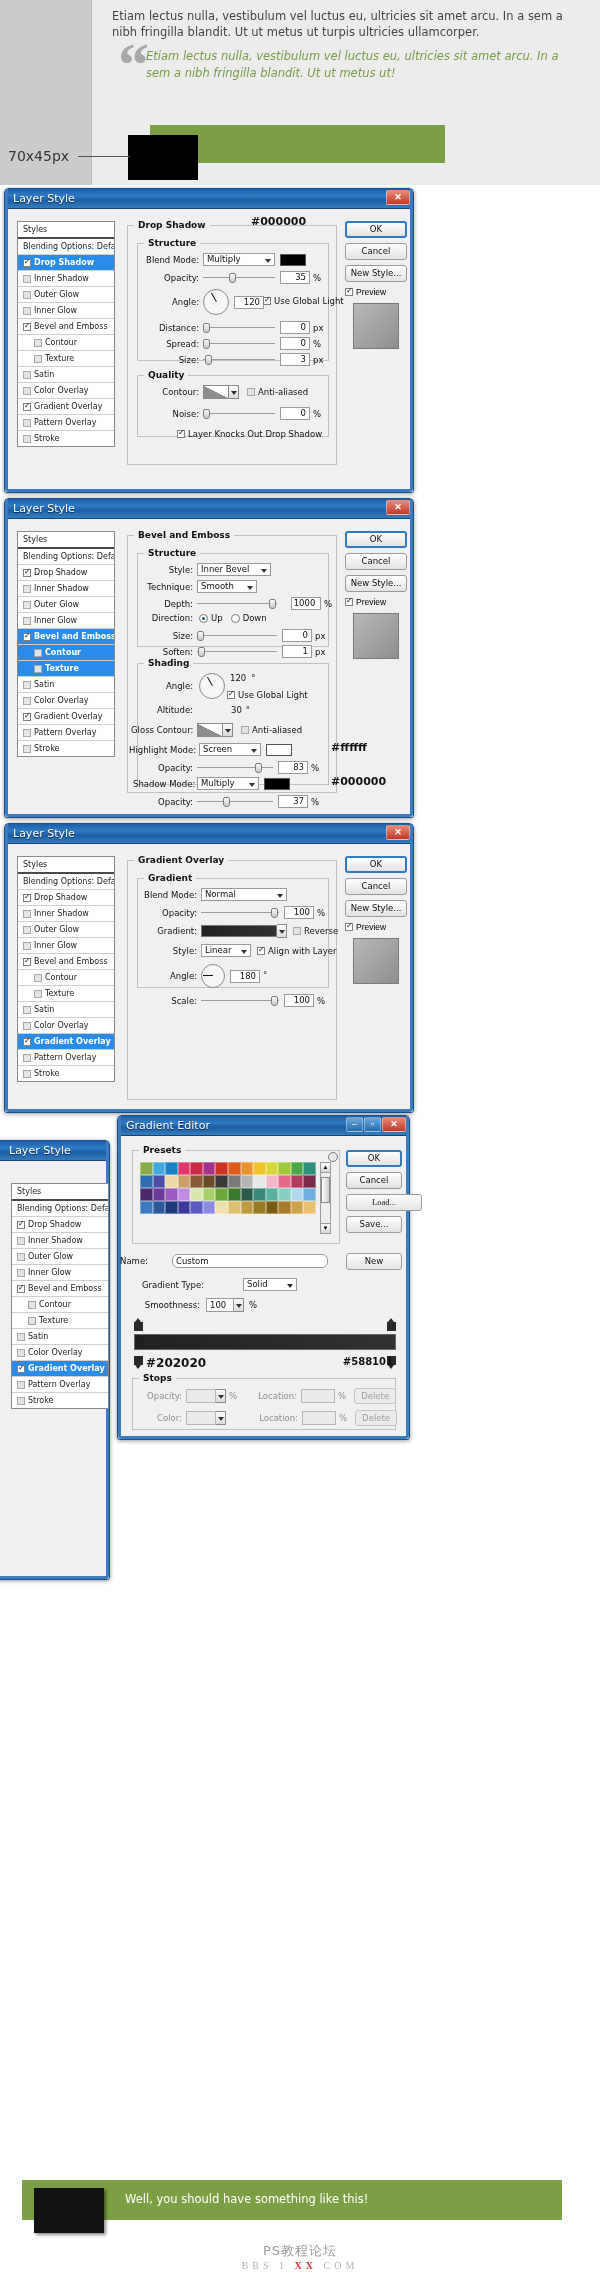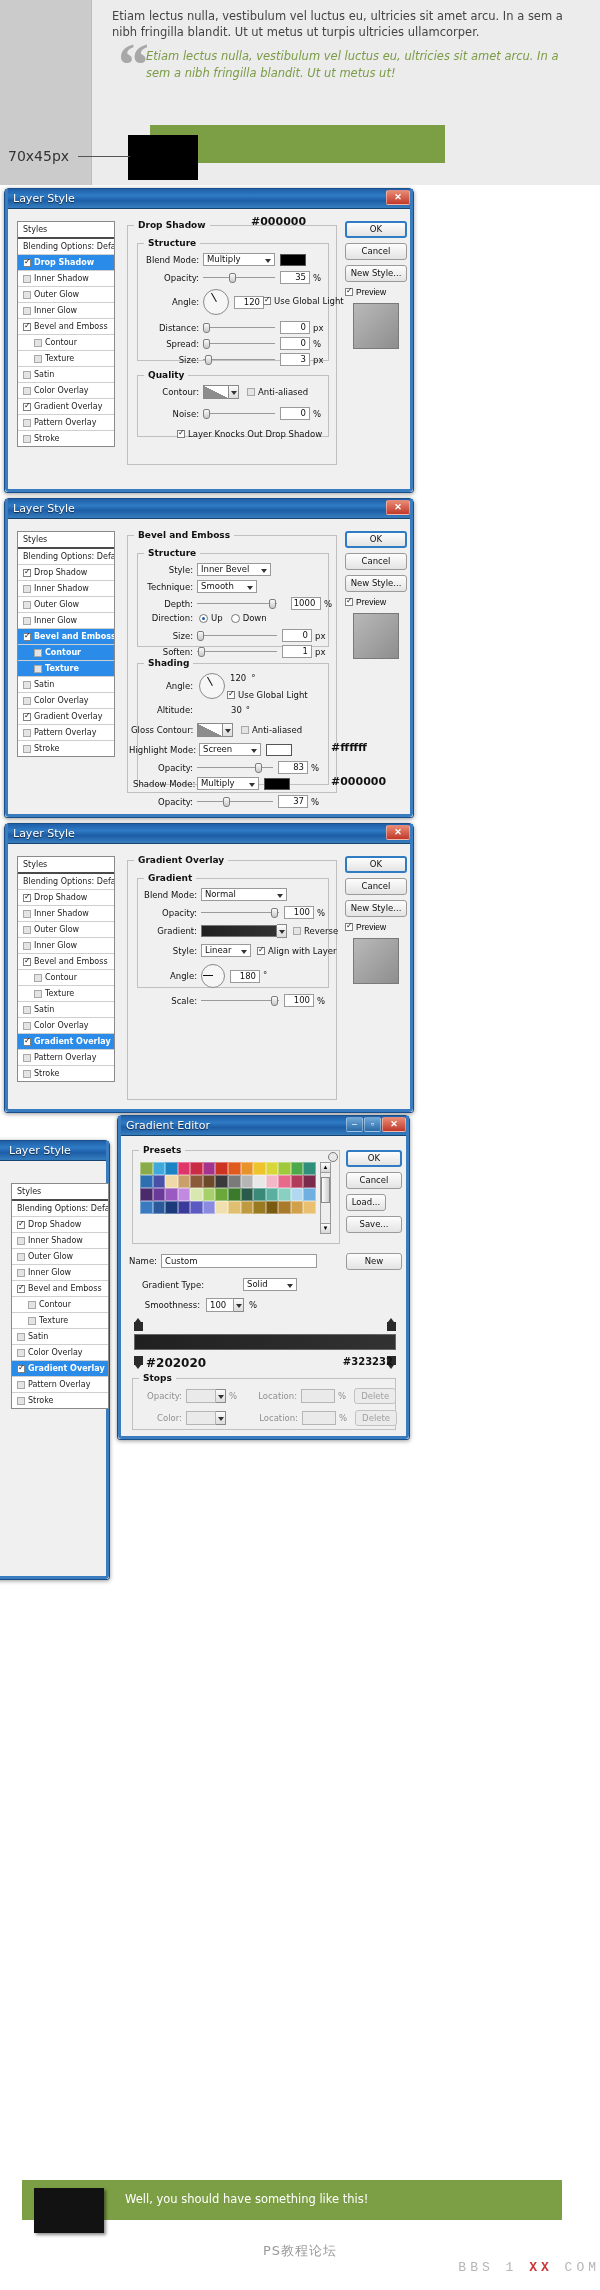--- a/index.html
+++ b/index.html
@@ -274,21 +274,21 @@
     box-shadow:2px 2px 3px rgba(0,0,0,.45);
   }
   .footer-msg{
     position:absolute; left:125px; top:12px; font-size:11.5px; color:#fff;
     font-family:"DejaVu Sans", sans-serif;
   }
   .watermark{
     position:absolute; left:0; top:62px; width:600px; text-align:center;
   }
   .wm1{ font-size:13px; color:#9a9a9a; letter-spacing:1px; font-family:"DejaVu Sans",sans-serif;}
-  .wm2{ font-size:13px; letter-spacing:4px; font-family:Liberation Mono, monospace; color:#b5b5b5;text-align:right;}
+  .wm2{ font-size:10px; letter-spacing:4px; font-family:Liberation Serif, serif; color:#b5b5b5;}
   .wm2 .rd{ color:#cc3333; font-weight:bold; }
 </style>
 </head>
 <body>
 
 <div class="preview-area">
   <div class="preview-gutter"></div>
   <div class="para">Etiam lectus nulla, vestibulum vel luctus eu, ultricies sit amet arcu. In a sem a nibh fringilla blandit. Ut ut metus ut turpis ultricies ullamcorper.</div>
   <div class="blockquote">
     <span class="quote-mark">“</span>
@@ -933,27 +933,27 @@
   <div class="scrollbar" style="position:absolute; left:202px; top:46px; height:72px;">
     <div class="ar" style="top:0;">▲</div>
     <div class="thumb"></div>
     <div class="ar" style="bottom:0; border-bottom:none; border-top:1px solid #9a9a9a;">▼</div>
   </div>
   <div style="position:absolute; left:210px; top:36px; width:10px; height:10px; border-radius:50%; border:1px solid #7a7a7a; background:#e8e8e8;"></div>
 
   <div class="rbtns" style="left:228px; top:34px; width:56px;">
     <div class="rbtn primary" style="width:56px;">OK</div>
     <div class="rbtn" style="width:56px;">Cancel</div>
-    <div class="rbtn" style="width:40px;">Load...</div>
+    <div class="rbtn" style="width:76px;font-family:Liberation Serif, serif;">Load...</div>
     <div class="rbtn" style="width:56px;">Save...</div>
   </div>
 
-  <div class="row" style="left:9px; top:138px;">
+  <div class="row" style="left:0; top:138px;gap:20px;">
     <span class="lab" style="width:30px">Name:</span>
-    <span class="tinput" style="width:156px; margin-left:4px;">Custom</span>
+    <span class="tinput" style="width:156px; margin-left:4px;border-radius:6px;">Custom</span>
   </div>
   <div class="rbtn" style="position:absolute; left:228px; top:137px; width:56px;">New</div>
 
   <div class="row" style="left:16px; top:162px;gap:35px;">
     <span class="lab" style="width:70px">Gradient Type:</span>
     <span class="sel-box" style="width:54px; margin-left:4px;">Solid</span>
   </div>
   <div class="row" style="left:16px; top:182px;">
     <span class="lab" style="width:66px">Smoothness:</span>
     <span class="tinput" style="width:28px; margin-left:6px;">100</span>
@@ -964,21 +964,21 @@
   <div style="position:absolute; left:16px; top:206px; width:262px; height:32px;">
     <div class="stopmark top" style="left:0px; top:0px;"></div>
     <div class="stopmark top" style="right:0px; top:0px;"></div>
     <div style="position:absolute; left:0; top:12px; width:262px; height:16px; border:1px solid #666; background:linear-gradient(to right,#202020,#323232);"></div>
   </div>
   <div style="position:absolute; left:16px; top:240px; width:262px; height:12px;">
     <div class="stopmark bot" style="position:absolute; left:0px; top:0;"></div>
     <div class="stopmark bot" style="position:absolute; right:0px; top:0;"></div>
   </div>
   <div class="hexnote" style="left:28px; top:240px; font-size:12px;">#202020</div>
-  <div class="hexnote" style="right:16px; top:240px; font-size:10px;">#323232</div>
+  <div class="hexnote" style="right:16px; top:240px; font-size:10px;">#588101</div>
 
   <div class="grp" style="left:14px; top:262px; width:264px; height:52px; border-right:1px solid #c0c0c0; border-bottom:1px solid #c0c0c0;">
     <div class="grp-title">Stops</div>
   </div>
   <div class="row" style="left:22px; top:272px;">
     <span class="lab" style="width:42px; color:#909090;">Opacity:</span>
     <span class="tinput dis" style="width:30px; margin-left:4px;"></span>
     <span class="drop-caret"></span>
     <span style="margin-left:3px; color:#909090;">%</span>
     <span class="lab" style="width:48px; margin-left:12px; color:#909090;">Location:</span>

